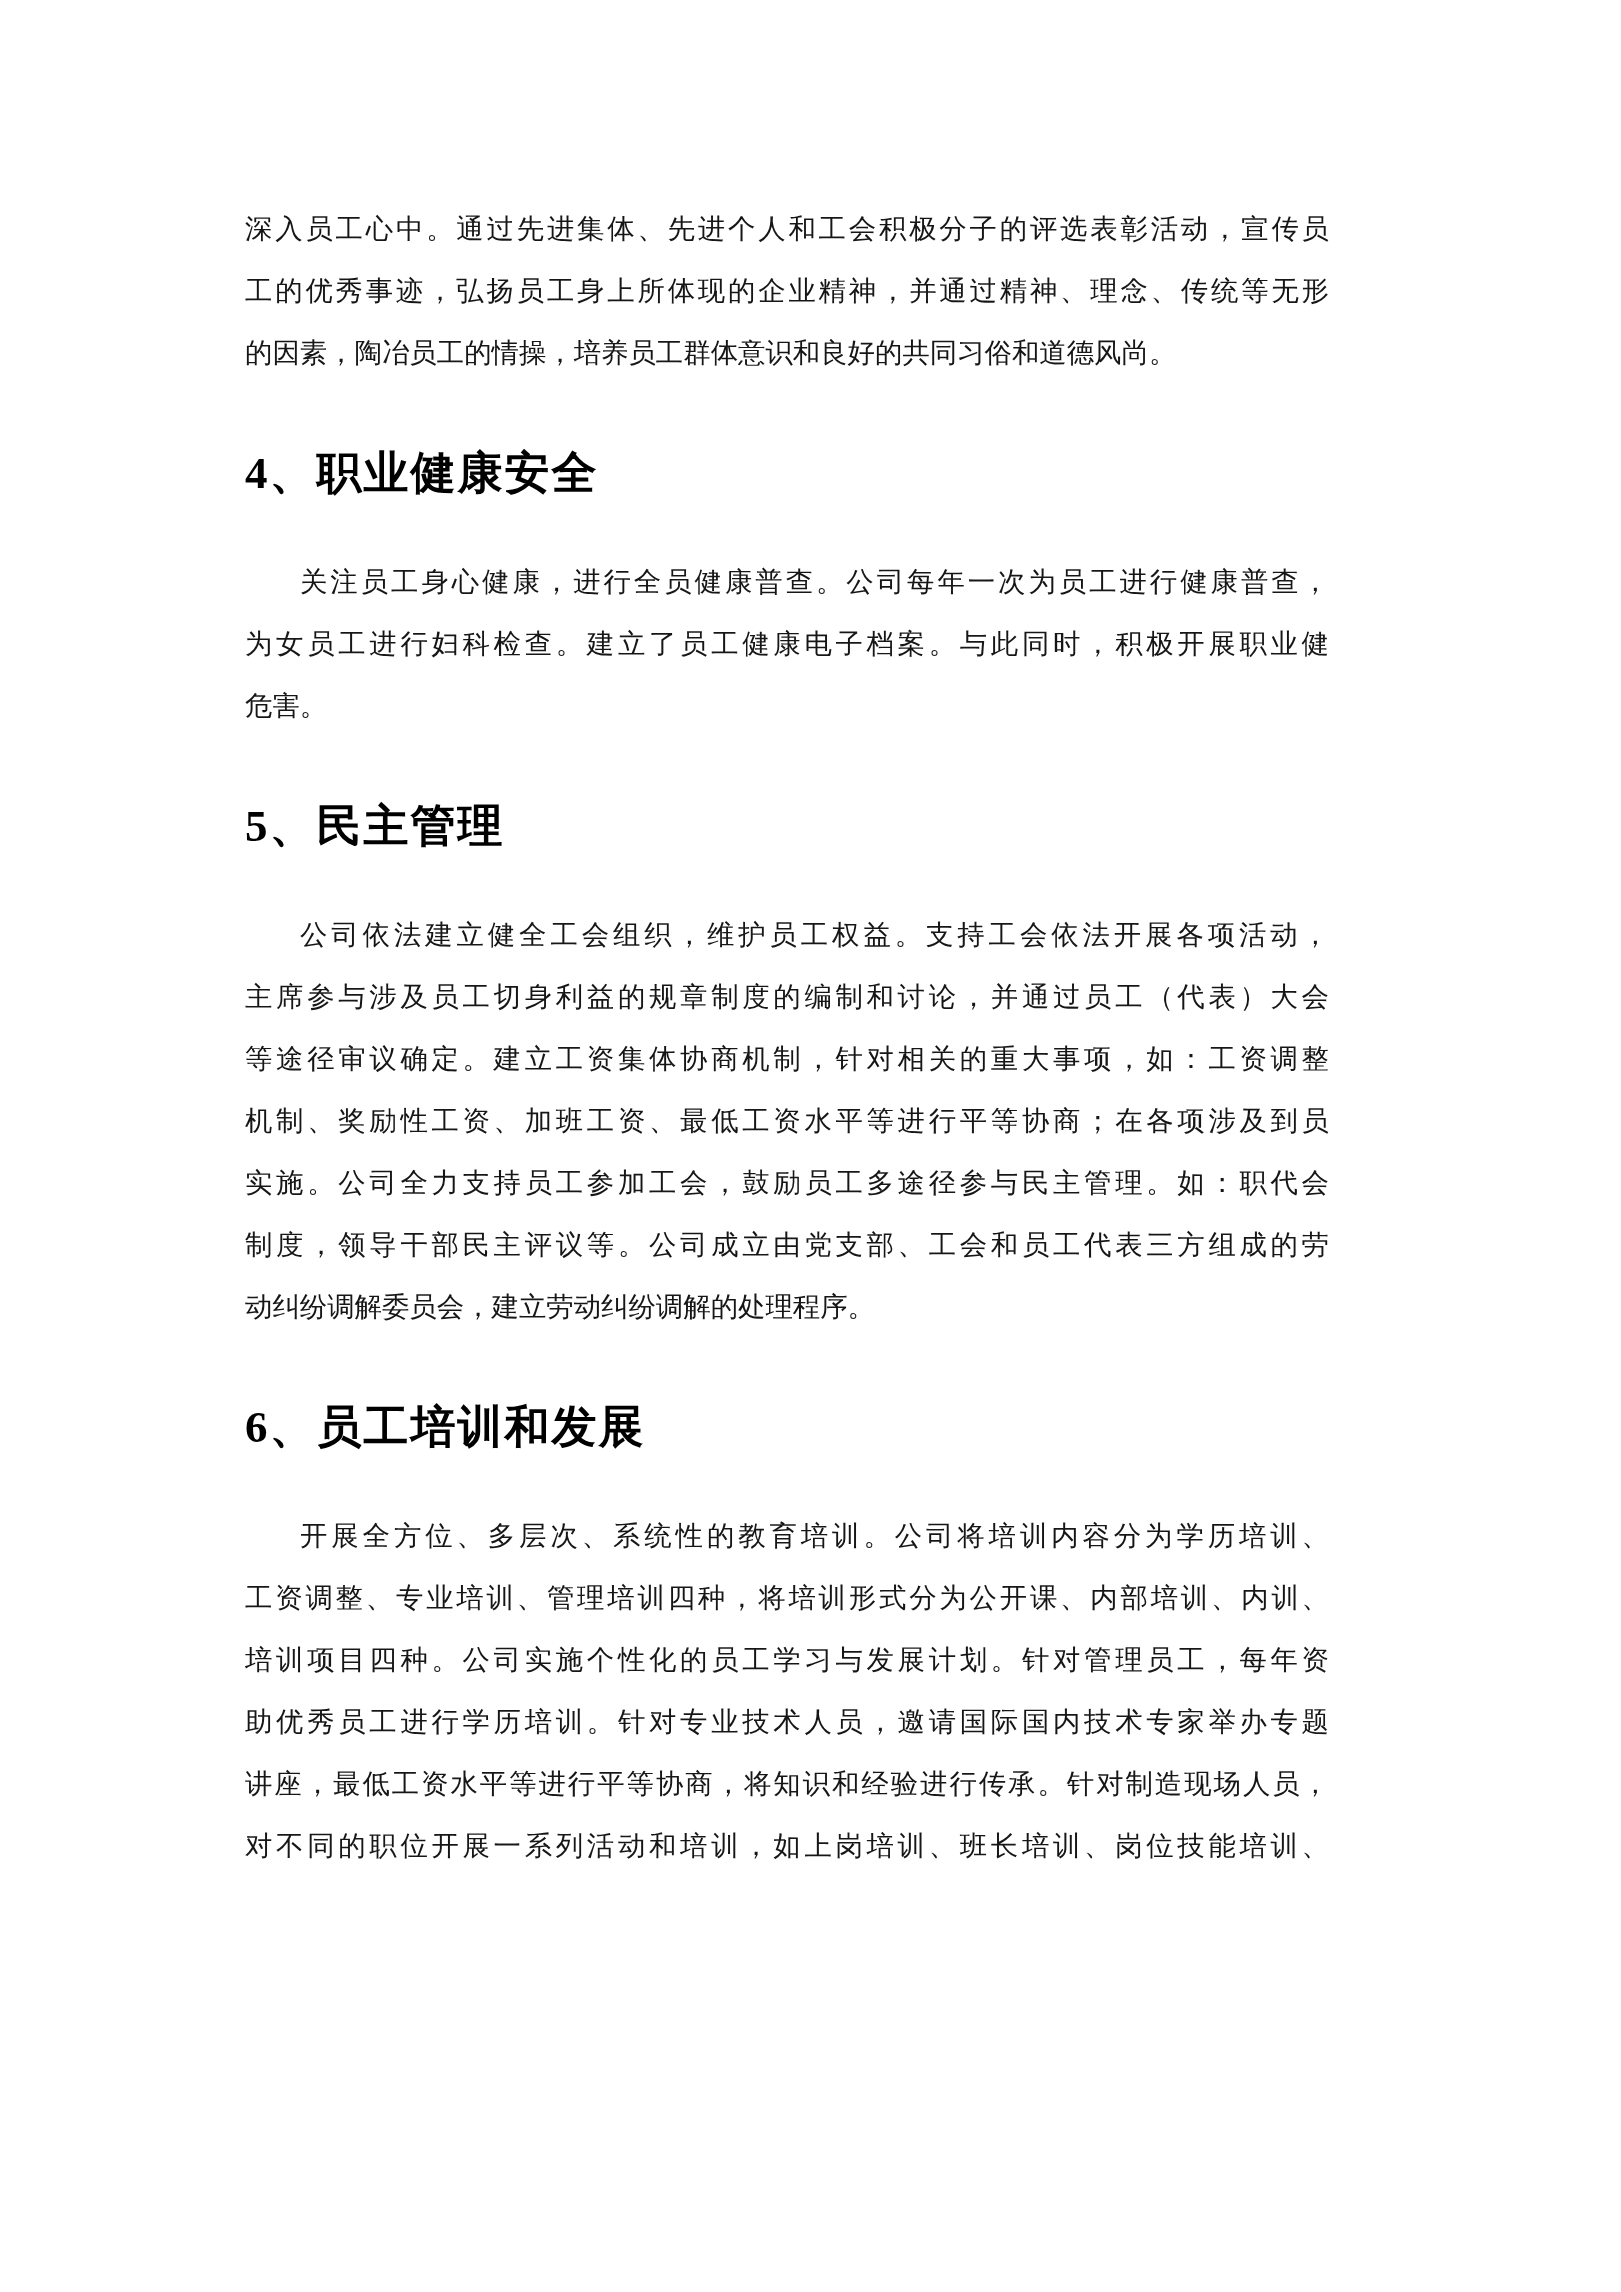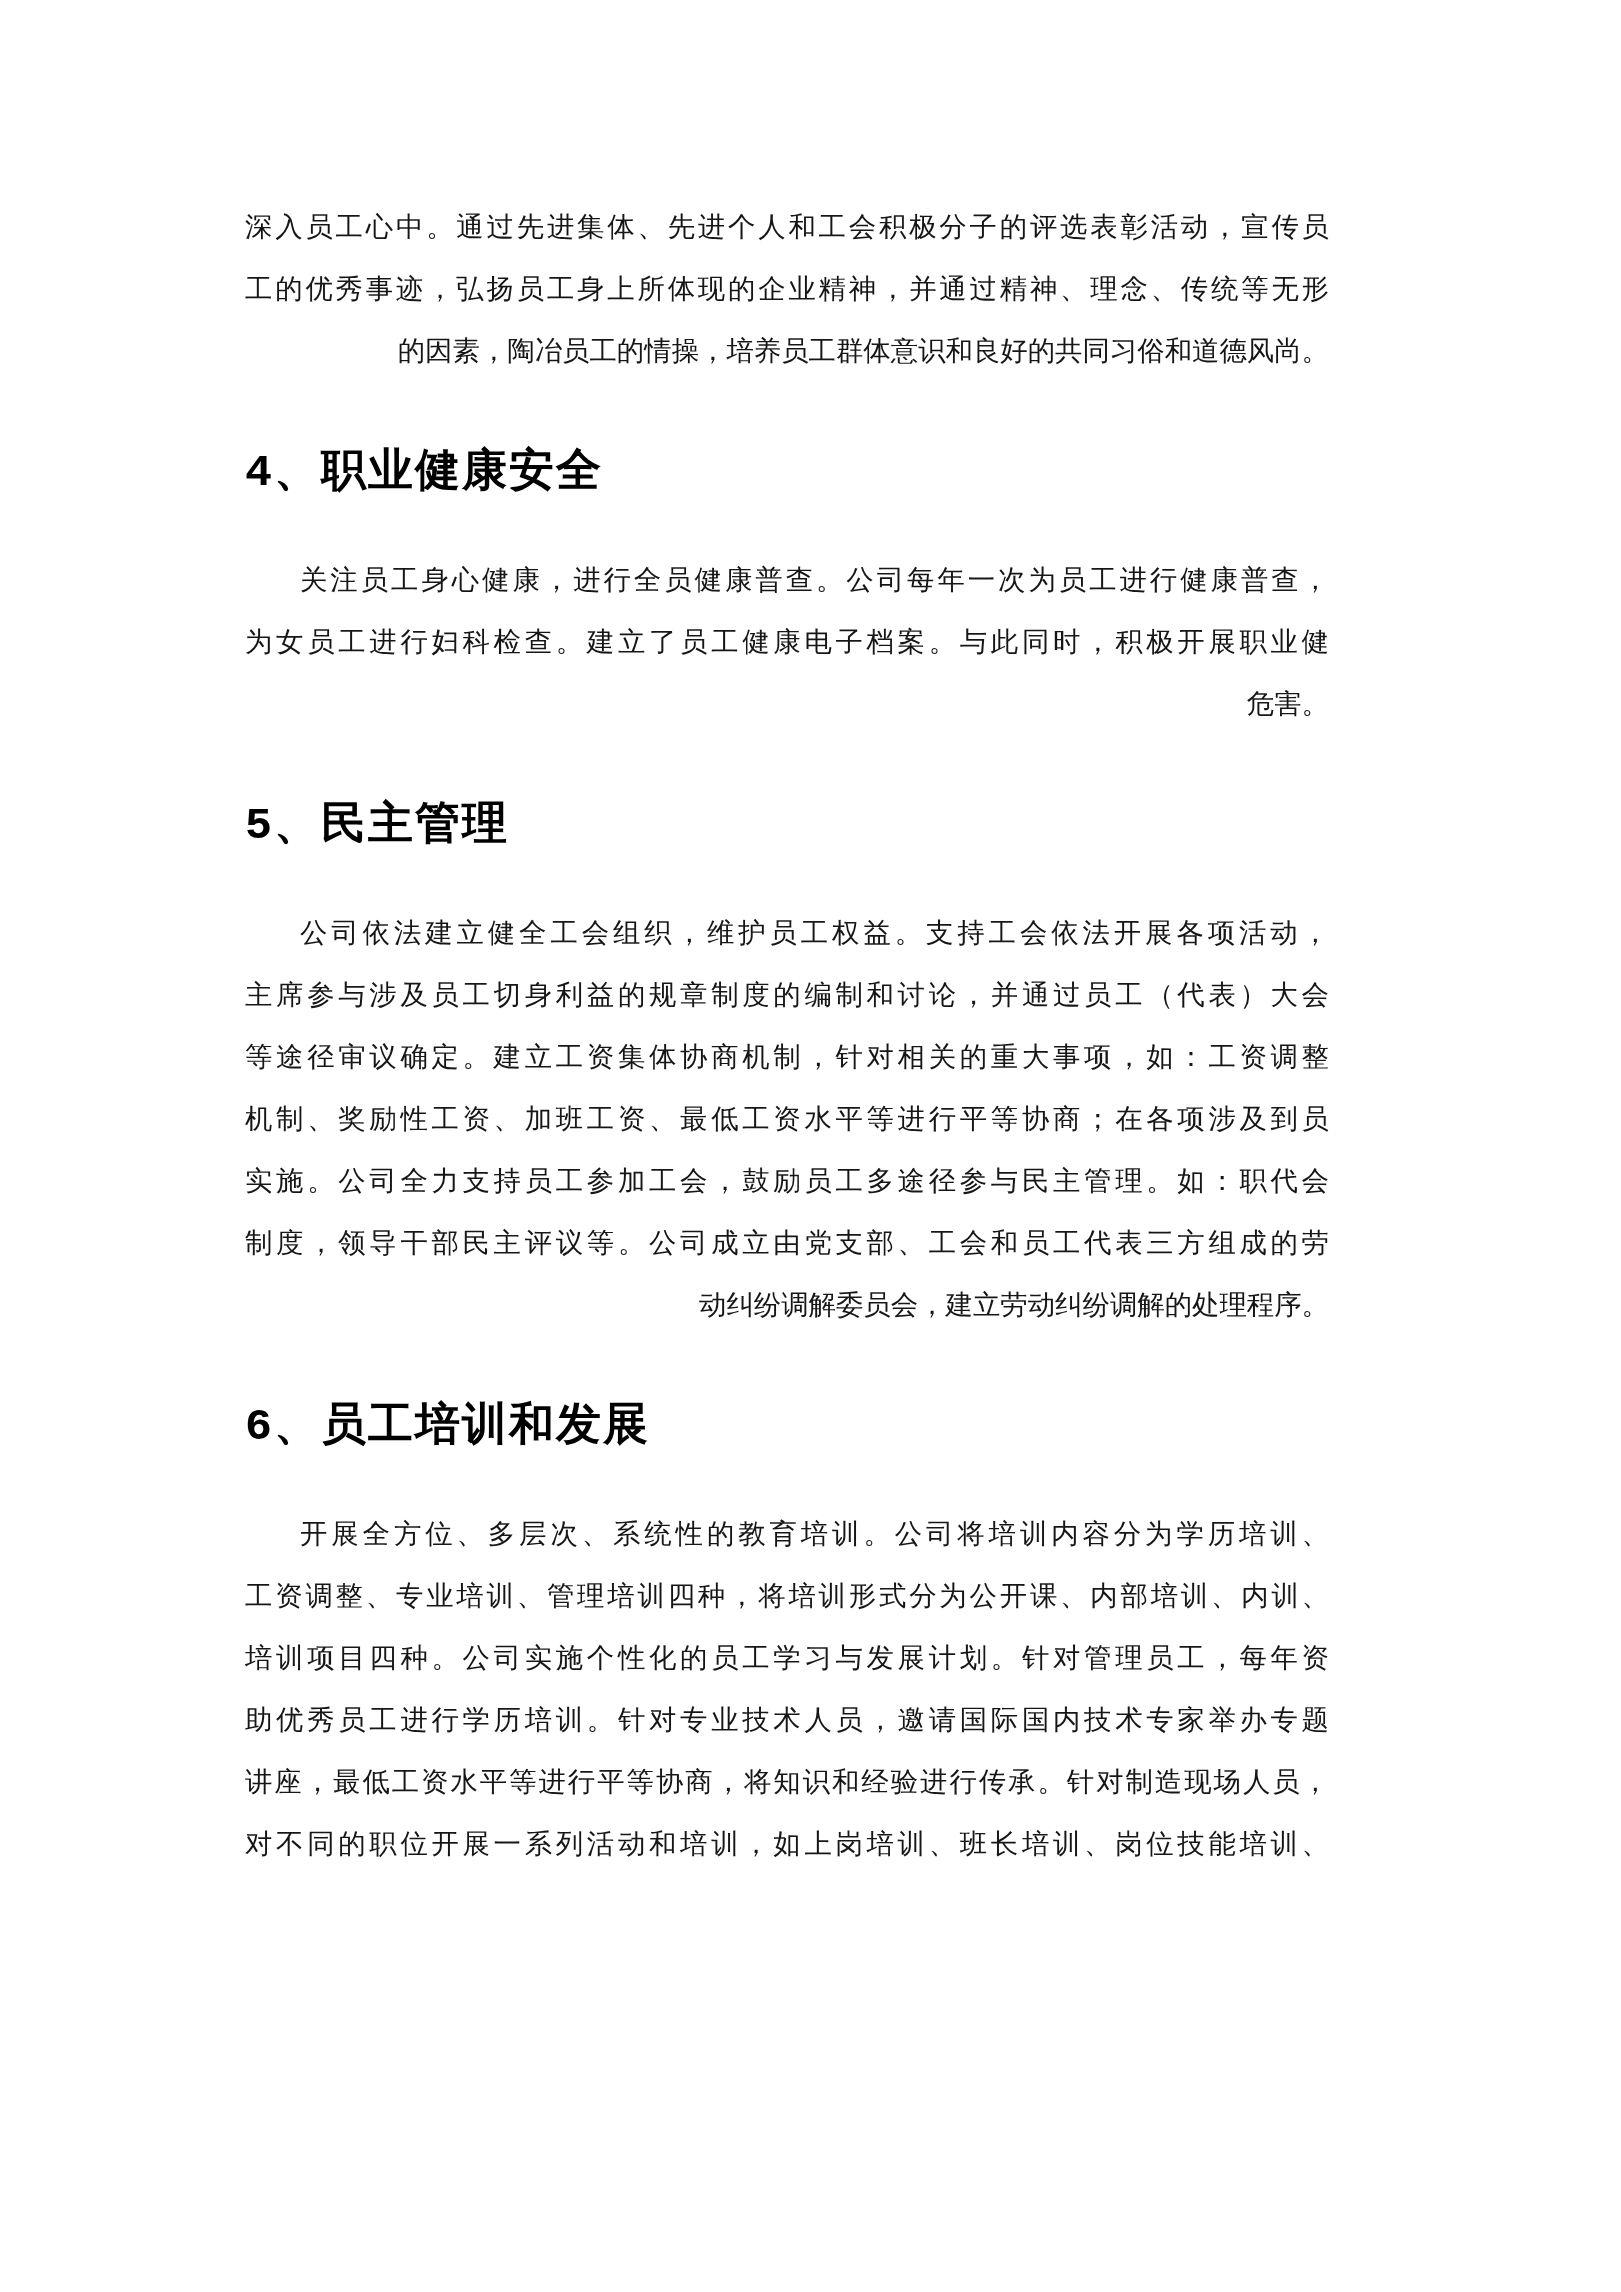--- a/index.html
+++ b/index.html
@@ -13,31 +13,30 @@
     font-family: "Liberation Serif", "DejaVu Serif", serif;
     color: #161616;
   }
   .page {
     box-sizing: border-box;
     width: 1578px;
     height: 2293px;
     padding: 198px 249px 0 245px;
     background: #ffffff;
     overflow: hidden;
-    font-family: Liberation Mono, monospace;
   }
   .par {
     margin: 0;
     padding: 0;
   }
   .ln {
     font-size: 27.4px;
     line-height: 62px;
     height: 62px;
-    text-align: right;
+    text-align: left;
     color: #161616;
   }
   .j {
     text-align: justify;
     text-align-last: justify;
     text-justify: inter-character;
   }
   .ind {
     text-indent: 55px;
   }

